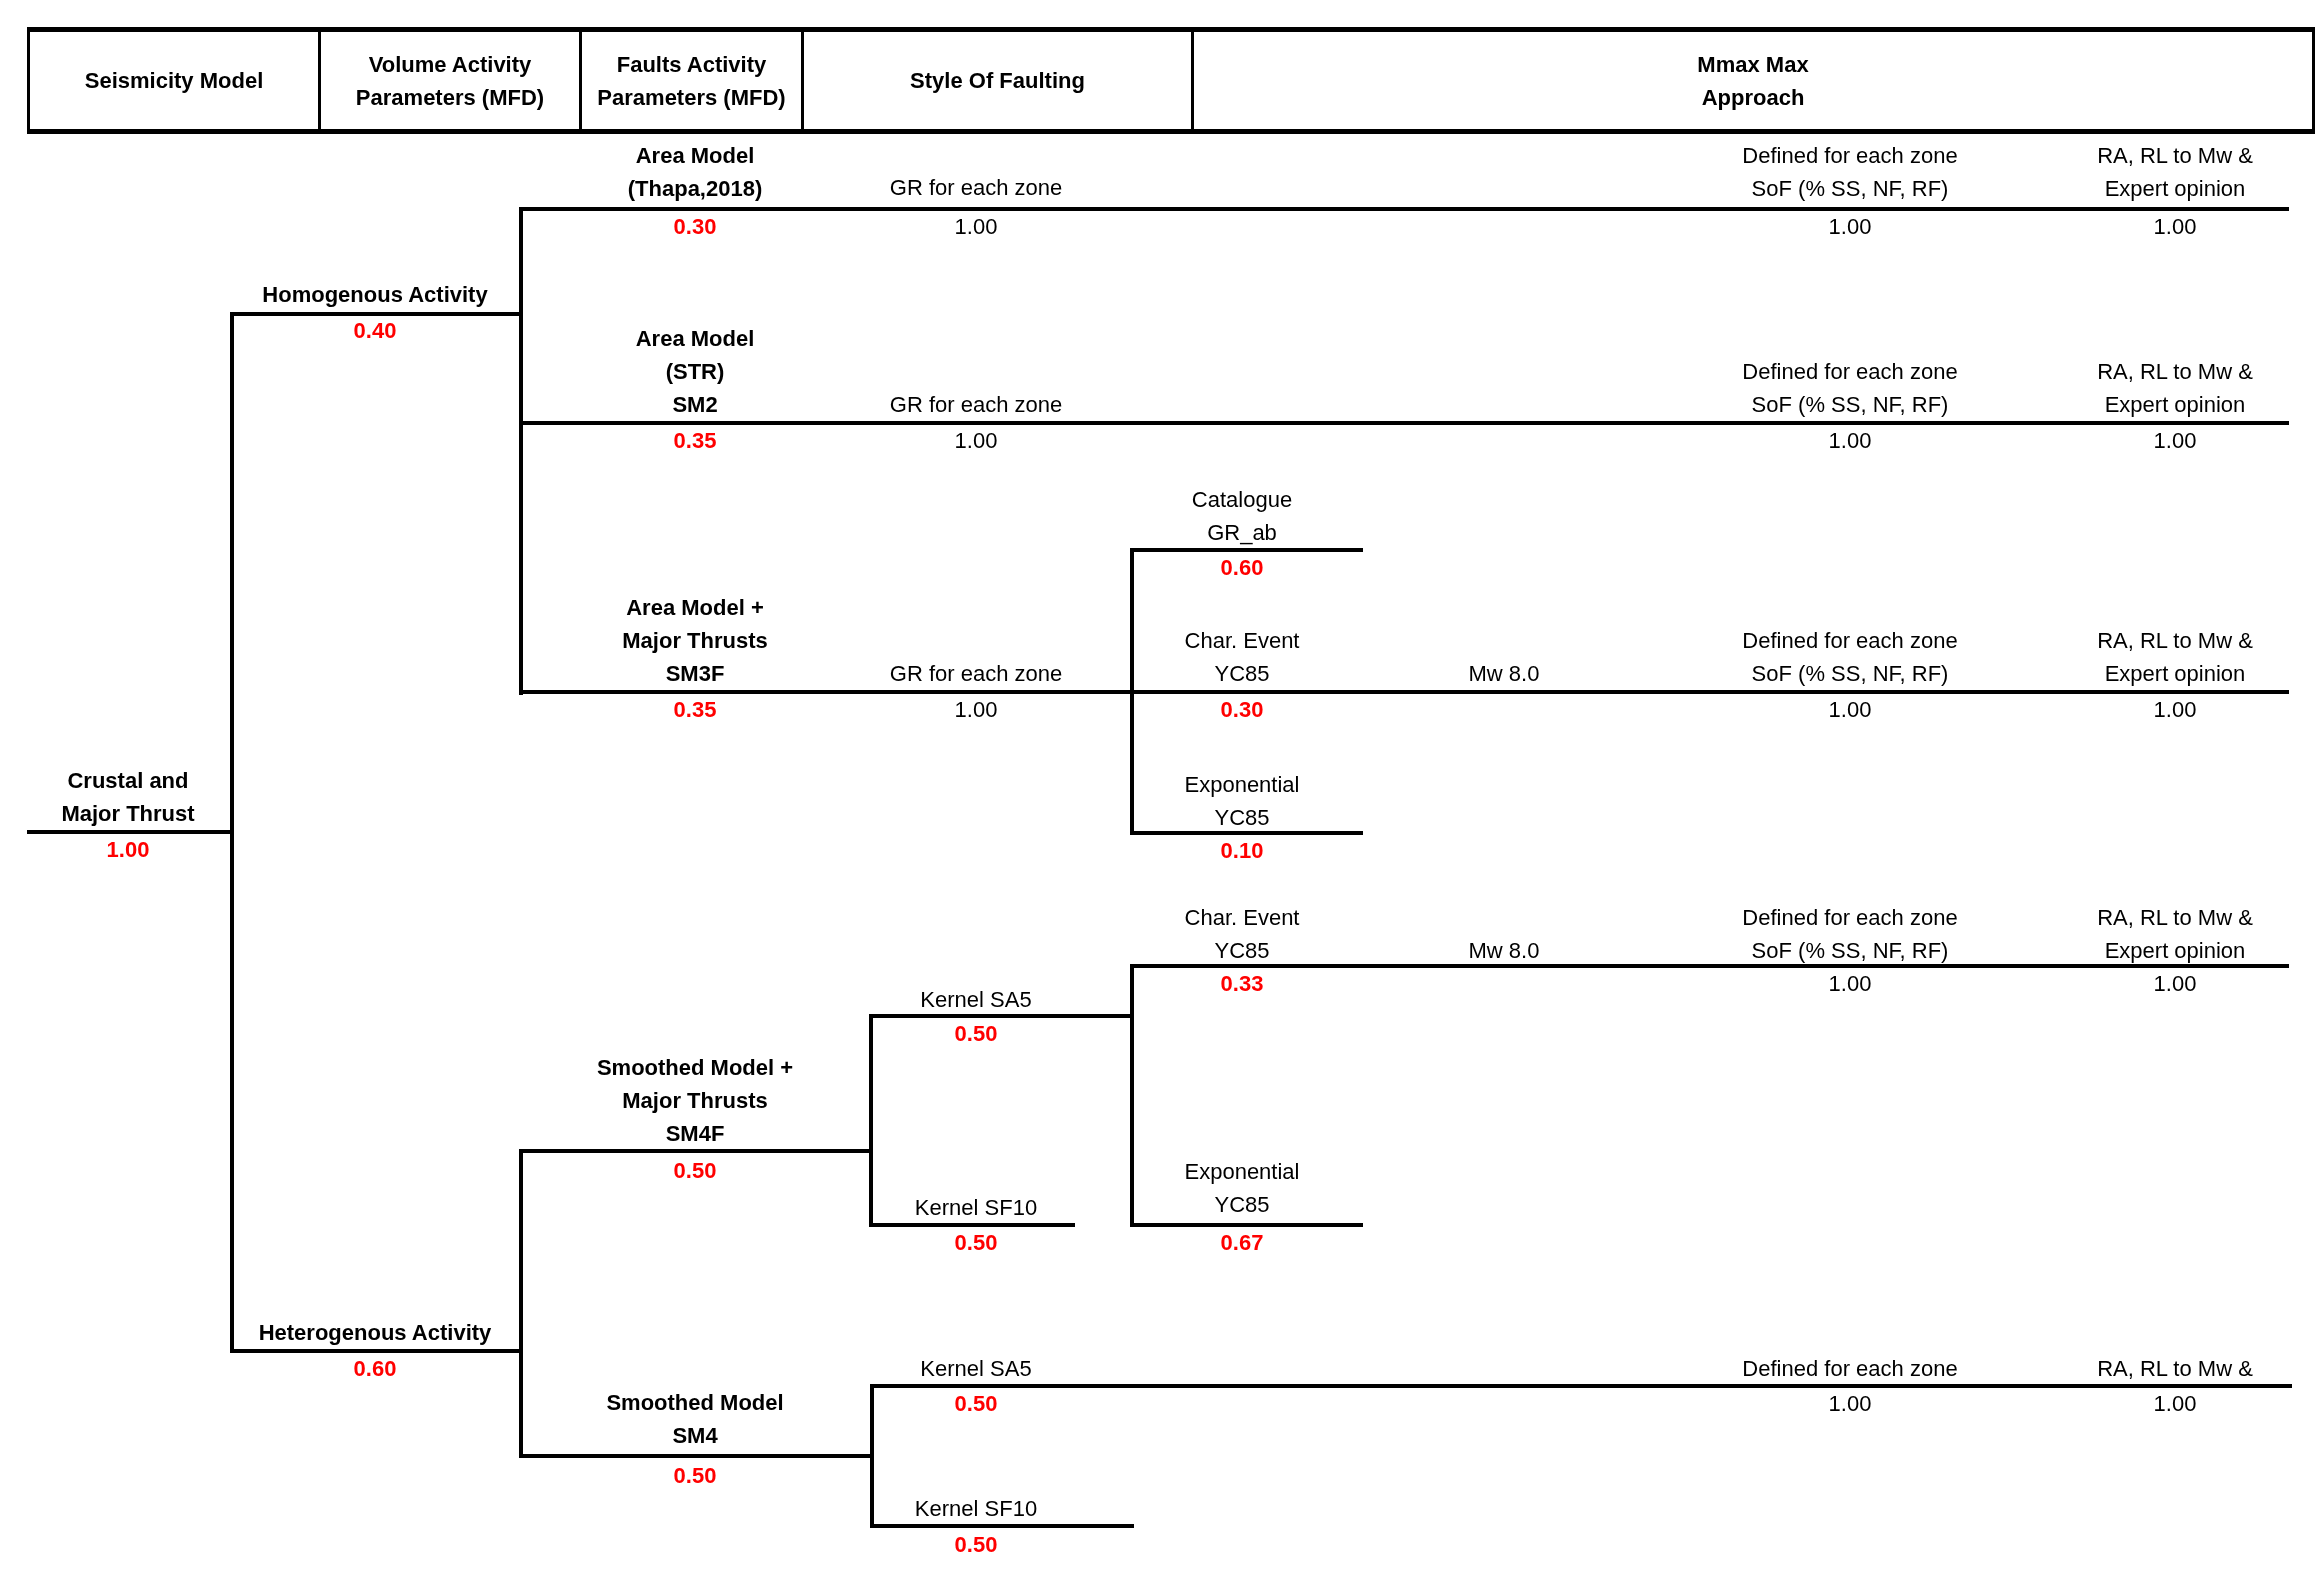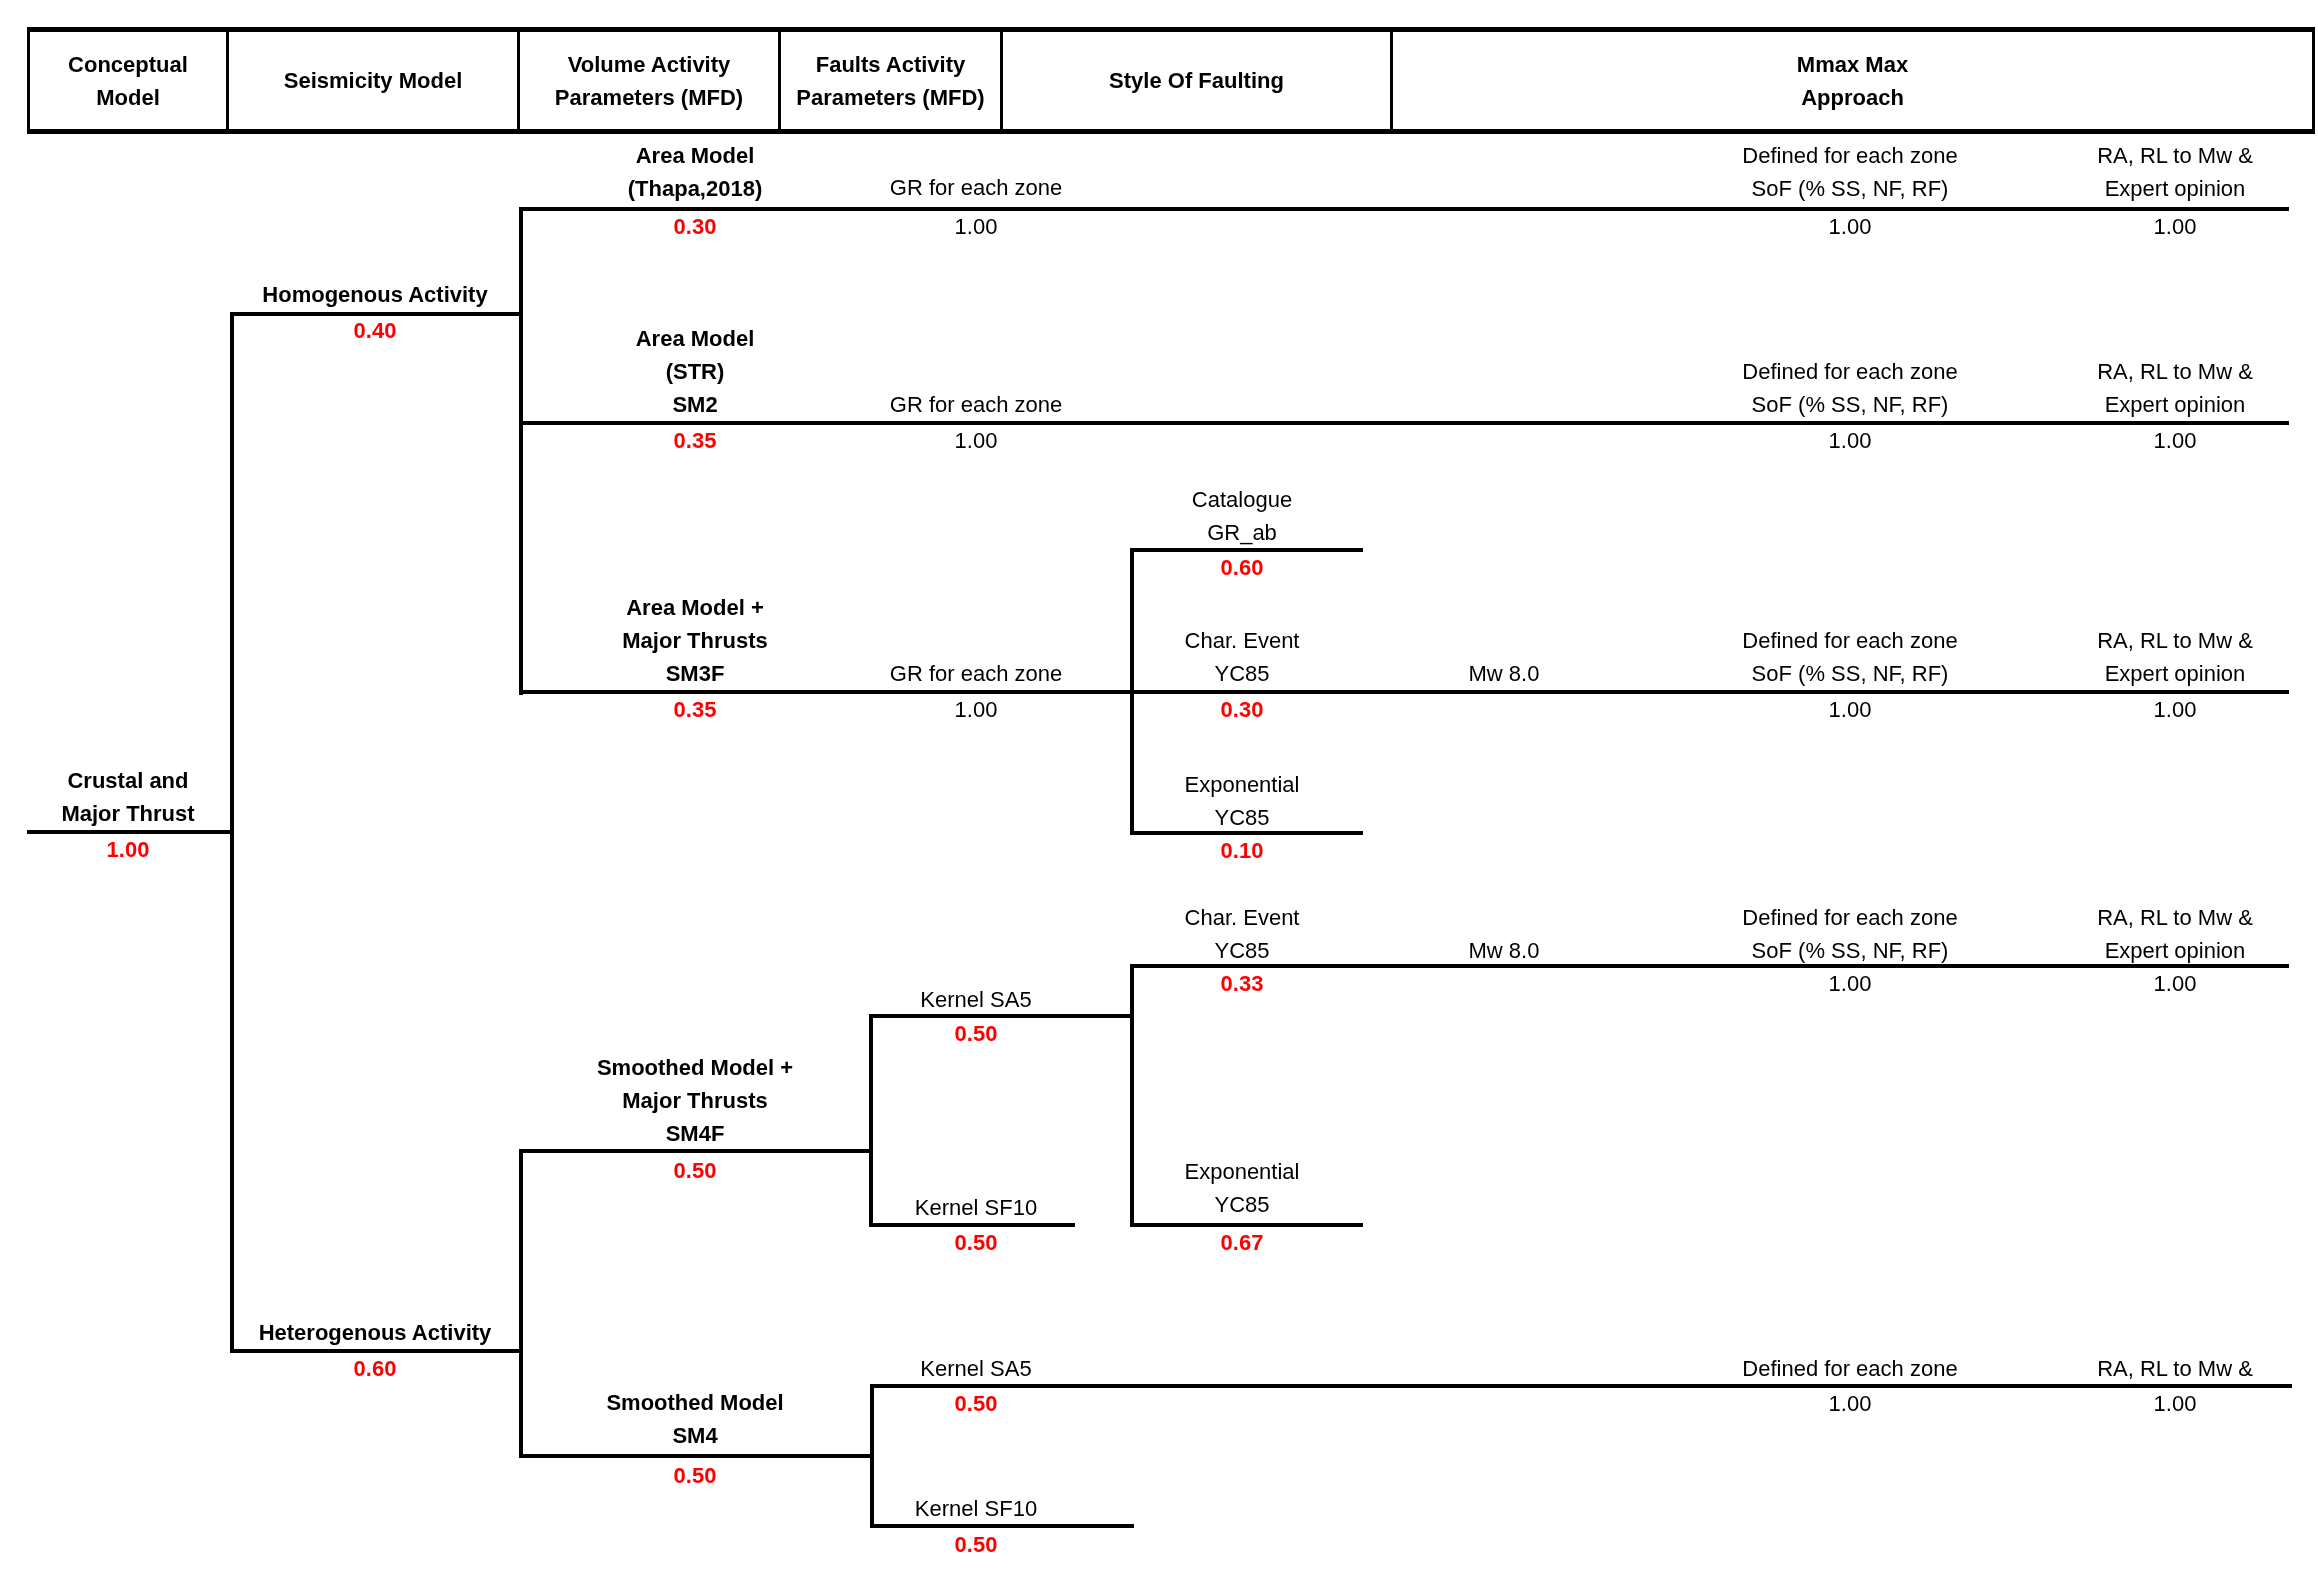--- a/index.html
+++ b/index.html
@@ -21,24 +21,20 @@
      font-weight:bold;color:#FF0000;text-align:center;white-space:nowrap;}
   
   .hl,.vl{position:absolute;background:#000000;}
 </style>
 </head>
 <body>
 
 <div class="canvas">
 
   <div class="hd">
-    <div class="hc" style="width:199px">
-      <div>Conceptual</div>
-      <div>Model</div>
-    </div>
     <div class="hc" style="width:291px">
       <div>Seismicity Model</div>
     </div>
     <div class="hc" style="width:261px">
       <div>Volume Activity</div>
       <div>Parameters (MFD)</div>
     </div>
     <div class="hc" style="width:222px">
       <div>Faults Activity</div>
       <div>Parameters (MFD)</div>

